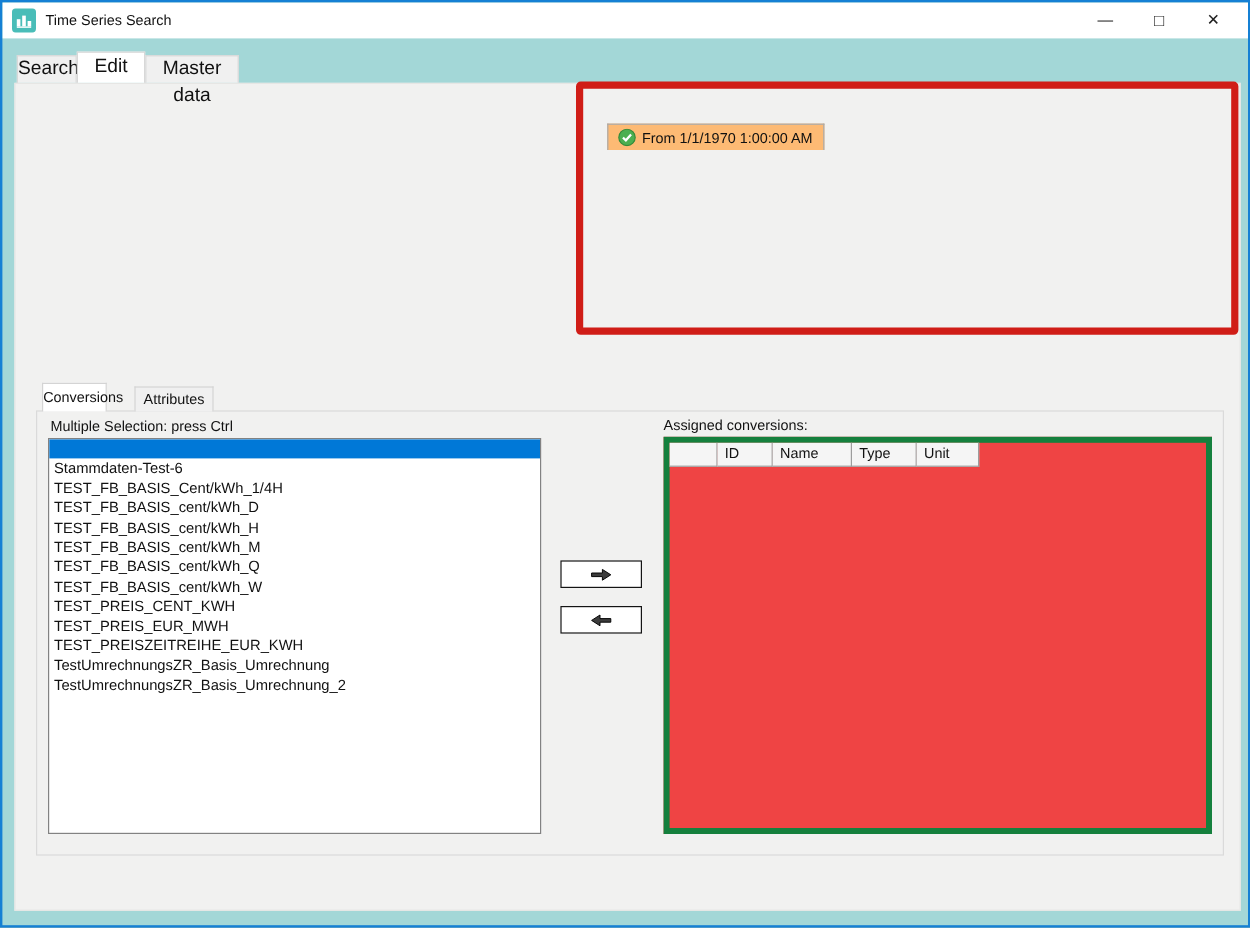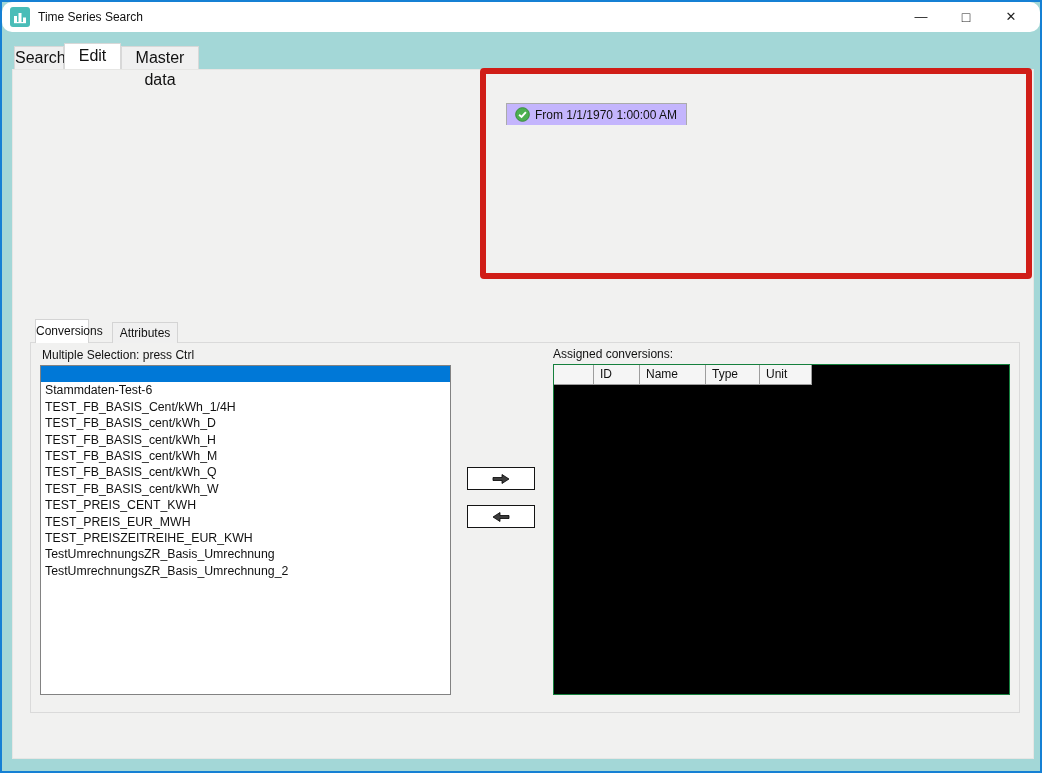--- a/index.html
+++ b/index.html
@@ -4,21 +4,21 @@
 <style>
   :root{
     --teal:#a3d7d7; --blue-sel:#0078d7; --red:#d01d17; --green:#43a047;
     --border-blue:#1580d4; --page:#f1f1f0; --ctl-border:#ababab;
   }
   *{box-sizing:border-box; margin:0; padding:0;}
   body{margin:0; font-family:"Liberation Sans",sans-serif; background:#555;}
   .window{position:relative; width:1042px; height:773px; background:var(--teal);
           border:2px solid var(--border-blue); overflow:hidden; font-size:12px; color:#111;}
   
-  .titlebar{position:absolute; left:0; top:0; width:100%; height:30px; background:#fff;border-radius:10px;}
+  .titlebar{position:absolute; left:0; top:0; width:100%; height:30px; background:#fff;}
   .app-icon{position:absolute; left:8px; top:5px; width:20px; height:20px; border-radius:3px;
             background:#49bdb8; display:flex; align-items:center; justify-content:center;}
   .title-text{position:absolute; left:36px; top:0; line-height:30px; font-size:12px;}
   .win-btn{position:absolute; top:0; width:36px; height:30px; text-align:center; line-height:30px;
            color:#222; font-size:13px; cursor:default;}
   .win-min{right:101px;} .win-max{right:56px; font-size:14px;} .win-close{right:11px;}
   
   .tab{position:absolute; background:#f0f0f0; border:1px solid #d8d8d8; border-bottom:none;
        text-align:center; font-size:16px; z-index:3;}
   .tab-search{left:12px; top:44px; width:50px; height:23px; line-height:22px;}
@@ -43,21 +43,21 @@
   
   .groupbox{position:absolute; border:1px solid #dcdcdc; border-radius:2px;}
   .gb-title{position:absolute; top:-8px; left:6px; background:var(--page); padding:0 4px; font-size:12px;}
   
   .radio-row{display:flex; align-items:center; gap:5px; background:var(--page); padding:0 4px;}
   .radio{width:12px; height:12px; border-radius:50%; border:1px solid #5f5f5f; background:#fff;
          position:relative; flex:0 0 auto;}
   .radio.checked::after{content:''; position:absolute; left:2px; top:2px; width:6px; height:6px;
          border-radius:50%; background:#1a1a1a;}
   
-  .validity-tab{position:absolute; background:#c4b5fd; border:1px solid var(--ctl-border); border-bottom:none;
+  .validity-tab{position:absolute; background:#fdba74; border:1px solid var(--ctl-border); border-bottom:none;
                 display:flex; align-items:center; gap:5px; padding:0 8px; font-size:12px; z-index:2;}
   .formula-box{position:absolute; background:#fff; border:1px solid var(--ctl-border); padding:4px 5px;
                font-size:12px; z-index:1;}
   .status-ok{display:flex; align-items:center; gap:4px; background:var(--page); padding:0 4px; font-size:12px;}
   
   .btn{position:absolute; background:#fff; border:1px solid #141414; display:flex; align-items:center;
        font-size:12px; cursor:default;}
   .btn .ic{margin:0 6px 0 8px; display:flex; align-items:center;}
   .btn .btn-label{flex:1; text-align:center; padding-right:14px;}
   .btn-plain .btn-label{padding-right:8px;}
@@ -68,21 +68,21 @@
   
   .itab{position:absolute; background:#f0f0f0; border:1px solid #d4d4d4; border-bottom:none;
         text-align:center; z-index:3; font-size:12px;}
   .itab.active{background:#fff; z-index:5;}
   .inner-panel{position:absolute; background:var(--page); border:1px solid #dadada; z-index:2;}
   
   .listbox{position:absolute; background:#fff; border:1px solid #828282; overflow:hidden; z-index:4;}
   .list-item{height:16.4px; line-height:16.4px; padding-left:4px; font-size:12.3px; white-space:nowrap;}
   .list-item.selected{background:var(--blue-sel); color:#fff;}
   
-  .assign-table{position:absolute; background:#000000; border:1px solid #15803d; z-index:4;}
+  .assign-table{position:absolute; background:#ef4444; border:5px solid #15803d; z-index:4;}
   .thead{display:flex; height:20px;}
   .th{background:#f5f5f5; border-right:1px solid #9d9d9d; border-bottom:1px solid #9d9d9d;
       font-size:12px; line-height:19px; padding-left:6px;}
   .th:nth-child(1){width:40px;} .th:nth-child(2){width:46px;} .th:nth-child(3){width:66px;}
   .th:nth-child(4){width:54px;} .th:nth-child(5){width:52px;}
 </style>
 </head>
 <body>
 
 <div class="window">

